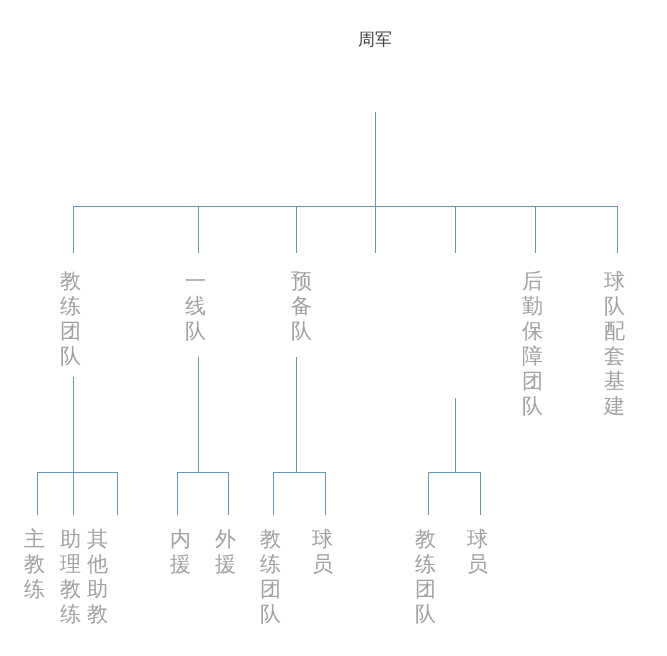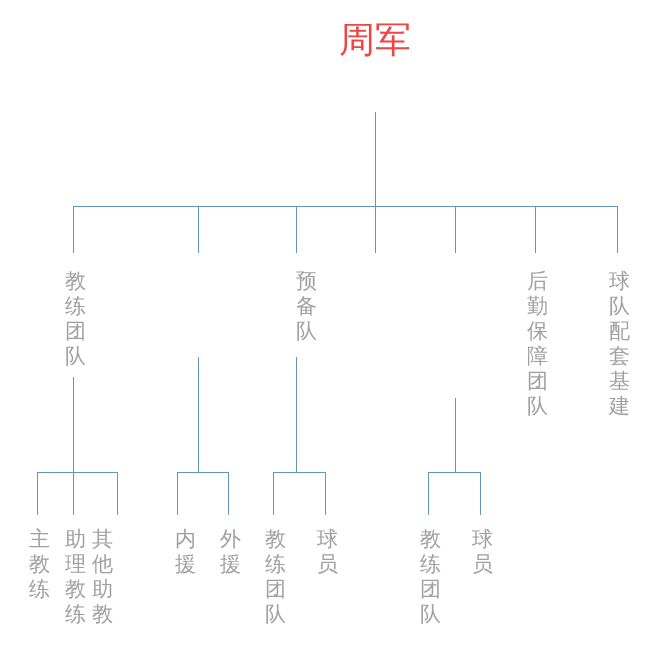--- a/index.html
+++ b/index.html
@@ -26,33 +26,33 @@
     stroke: #6297b9;
     stroke-width: 1;
     shape-rendering: crispEdges;
   }
   .root-node {
     position: absolute;
     left: 375px;
     top: 18px;
     transform: translateX(-50%);
     text-align: left;
-    color: #ef4444;
-    font-size: 36px;
+    color: #404040;
+    font-size: 17px;
     line-height: 44px;
     white-space: nowrap;
   }
   .vnode {
     position: absolute;
     width: 26px;
     transform: translateX(-50%);
     color: #a0a0a0;
     font-size: 21px;
     line-height: 25px;
-    text-align: right;
+    text-align: left;
     word-break: break-all;
     letter-spacing: 0;
   }
   .lv1 { top: 268px; }
   .lv2 { top: 526px; }
 </style>
 </head>
 <body>
 
 <div class="canvas">
@@ -90,20 +90,21 @@
     <line x1="325" y1="472" x2="325" y2="515"></line>
     <line x1="428" y1="472" x2="428" y2="515"></line>
     <line x1="480" y1="472" x2="480" y2="515"></line>
   </svg>
 
   <div class="root-node">
     <div>周军</div>
   </div>
 
   <div class="vnode lv1" style="left:73px">教练团队</div>
+  <div class="vnode lv1" style="left:198px">一线队</div>
   <div class="vnode lv1" style="left:304px">预备队</div>
   <div class="vnode lv1" style="left:617px">球队配套基建</div>
   <div class="vnode lv1" style="left:535px">后勤保障团队</div>
 
   <div class="vnode lv2" style="left:37px">主教练</div>
   <div class="vnode lv2" style="left:73px">助理教练</div>
   <div class="vnode lv2" style="left:100px">其他助教</div>
   <div class="vnode lv2" style="left:183px">内援</div>
   <div class="vnode lv2" style="left:228px">外援</div>
   <div class="vnode lv2" style="left:273px">教练团队</div>

